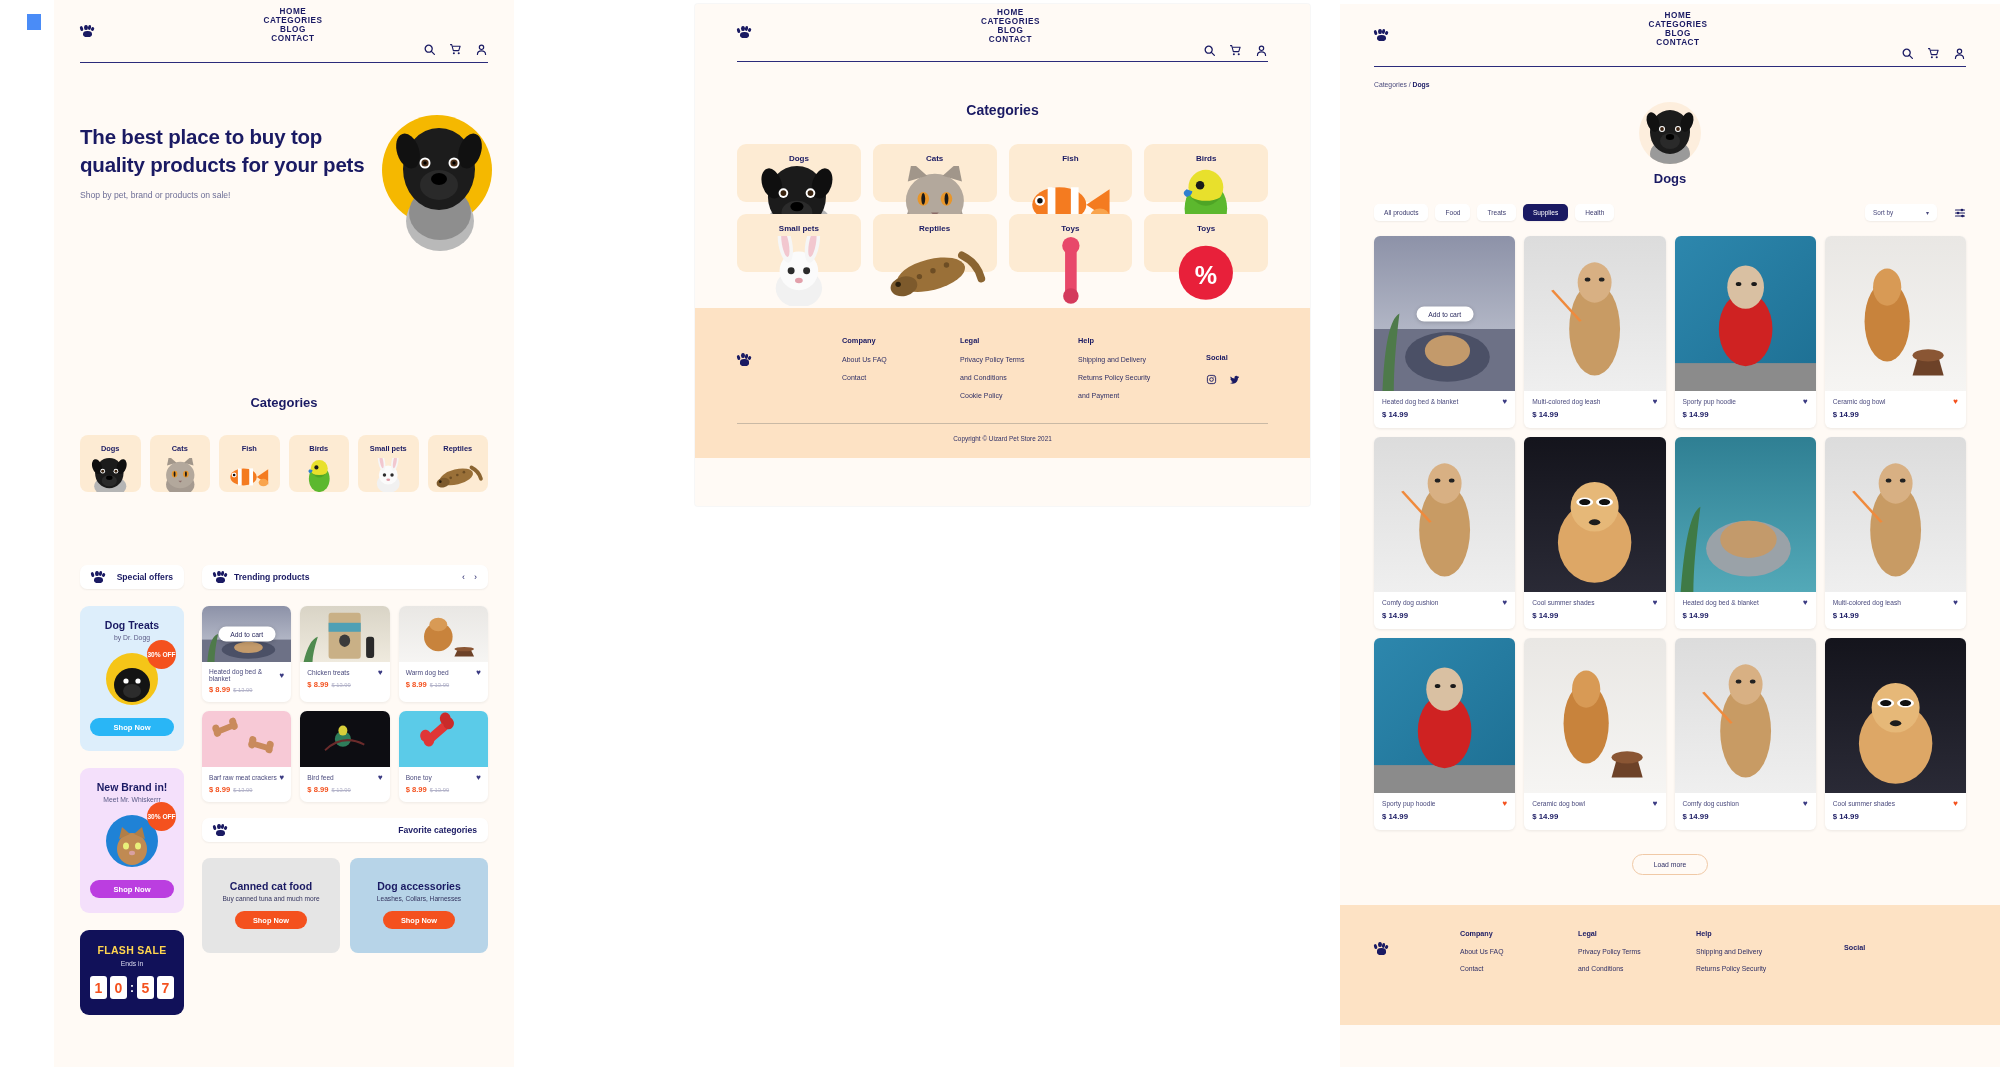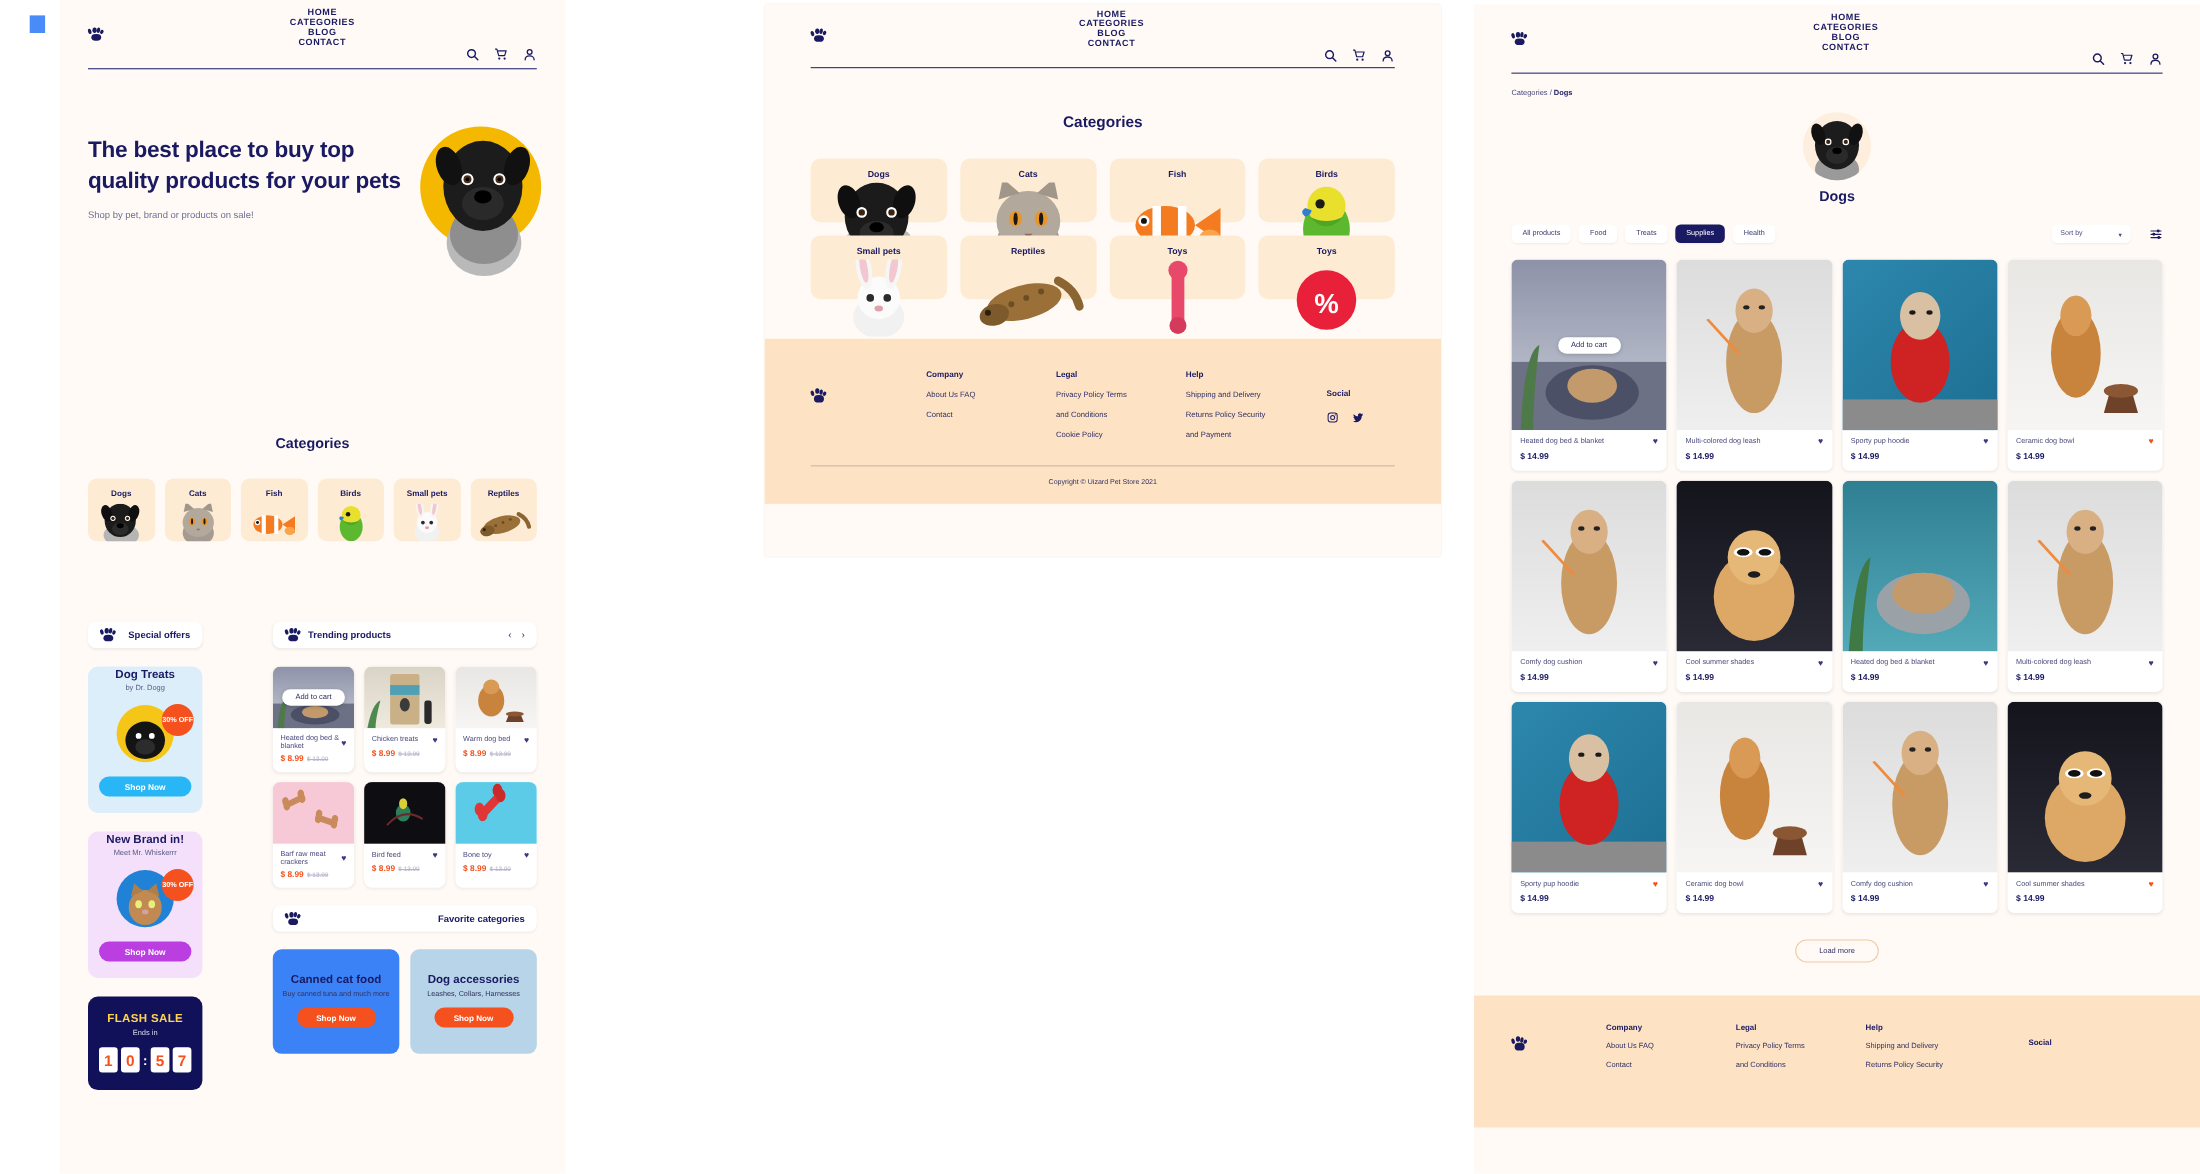--- a/index.html
+++ b/index.html
@@ -49,26 +49,26 @@
   .hero-pug .circ { position:absolute; left:0; top:14px; width:110px; height:110px; border-radius:50%; background:#f5b800; }
 
   .sec-title { text-align:center; font-size:13px; font-weight:bold; color:#1a1a63; margin-top:52px; }
   .cat-row { display:flex; gap:9px; margin-top:25px; }
   .cat-card { width:64px; height:57px; background:#fdebd3; border-radius:8px; position:relative; cursor:pointer; }
   .cat-card .lab { text-align:center; font-size:7.4px; font-weight:bold; color:#1a1a63; padding-top:9px; }
   .cat-card .art { position:absolute; bottom:0; left:0; right:0; height:34px; }
 
   .cols { display:flex; gap:18px; margin-top:73px; }
   .col-l { width:104px; }
-  .col-r { flex:1;margin-left:46px; }
+  .col-r { flex:1; }
   .pill { background:#fff; border-radius:7px; height:24px; display:flex; align-items:center; padding:0 11px; gap:7px; box-shadow:0 1px 2px rgba(0,0,0,.06);justify-content:space-between; }
   .pill .t { font-size:8.6px; font-weight:bold; color:#1a1a63; }
   .pill .arrows { margin-left:auto; display:flex; gap:9px; color:#1a1a63; font-size:9px; cursor:pointer; }
 
-  .offer { border-radius:9px; margin-top:17px; padding:1px 10px 15px; text-align:center; position:relative; }
+  .offer { border-radius:9px; margin-top:17px; padding:13px 10px 15px; text-align:center; position:relative; }
   .offer.blue { background:#ddeefb; }
   .offer.pink { background:#f4e0fb; }
   .offer .ot { font-size:10.5px; font-weight:bold; color:#1a1a63; }
   .offer .os { font-size:6.8px; color:#5a5a86; margin-top:3px; }
   .offer .circle-img { width:52px; height:52px; border-radius:50%; margin:12px auto 0; position:relative; }
   .badge30 { position:absolute; right:8px; top:34px; width:29px; height:29px; border-radius:50%; background:#f4511e; color:#fff; font-size:6.6px; font-weight:bold; display:flex; align-items:center; justify-content:center; text-align:center; line-height:1.15; }
   .shop-btn { margin:13px auto 0; display:block; border:0; border-radius:13px; height:18px; width:84px; color:#fff; font-size:7.6px; font-weight:bold; cursor:pointer; font-family:inherit; }
   .shop-btn.blue { background:#29b6f6; }
   .shop-btn.purple { background:#bb3ee0; }
 
@@ -85,21 +85,21 @@
   .pcard .meta { padding:6px 7px 8px; }
   .pcard .row1 { display:flex; align-items:center; }
   .pcard .nm { font-size:6.6px; color:#4a4a7d; flex:1; }
   .pcard .hrt { font-size:8px; color:#3a3a82; }
   .pcard .pr { margin-top:3px; font-size:7.6px; font-weight:bold; color:#f4511e; }
   .pcard .pr s { color:#b3b3c9; font-size:5.8px; font-weight:normal; margin-left:3px; }
   .atc { position:absolute; left:50%; top:50%; transform:translate(-50%,-50%); background:#fff; border-radius:11px; padding:4px 12px; font-size:6.8px; color:#2a2a5e; white-space:nowrap; box-shadow:0 1px 4px rgba(0,0,0,.18); }
 
   .fav-banners { display:grid; grid-template-columns:1fr 1fr; gap:10px; margin-top:16px; }
   .fb { height:95px; border-radius:8px; position:relative; overflow:hidden; text-align:center; }
-  .fb.pink { background:#3b82f6; }
+  .fb.pink { background:#e5e5e5; }
   .fb.blue { background:#b7d4e8; }
   .fb .fbt { font-size:10.5px; font-weight:bold; color:#1a1a63; padding-top:22px; position:relative; z-index:2; }
   .fb .fbs { font-size:6.6px; color:#33335e; margin-top:3px; position:relative; z-index:2; }
   .fb .fbbtn { position:relative; z-index:2; margin:9px auto 0; background:#f4511e; color:#fff; border:0; border-radius:12px; height:18px; width:72px; font-size:7.4px; font-weight:bold; cursor:pointer; font-family:inherit; }
 
   
   #mid { left:695px; top:4px; width:615px; height:502px; border-radius:3px; box-shadow:0 0 0 1px rgba(0,0,0,.03); }
   #mid .inner { padding:0 42px; }
   #mid .topbar { display:flex; align-items:center; height:57px; }
   #mid .topbar .logo { margin-right:27px; }

